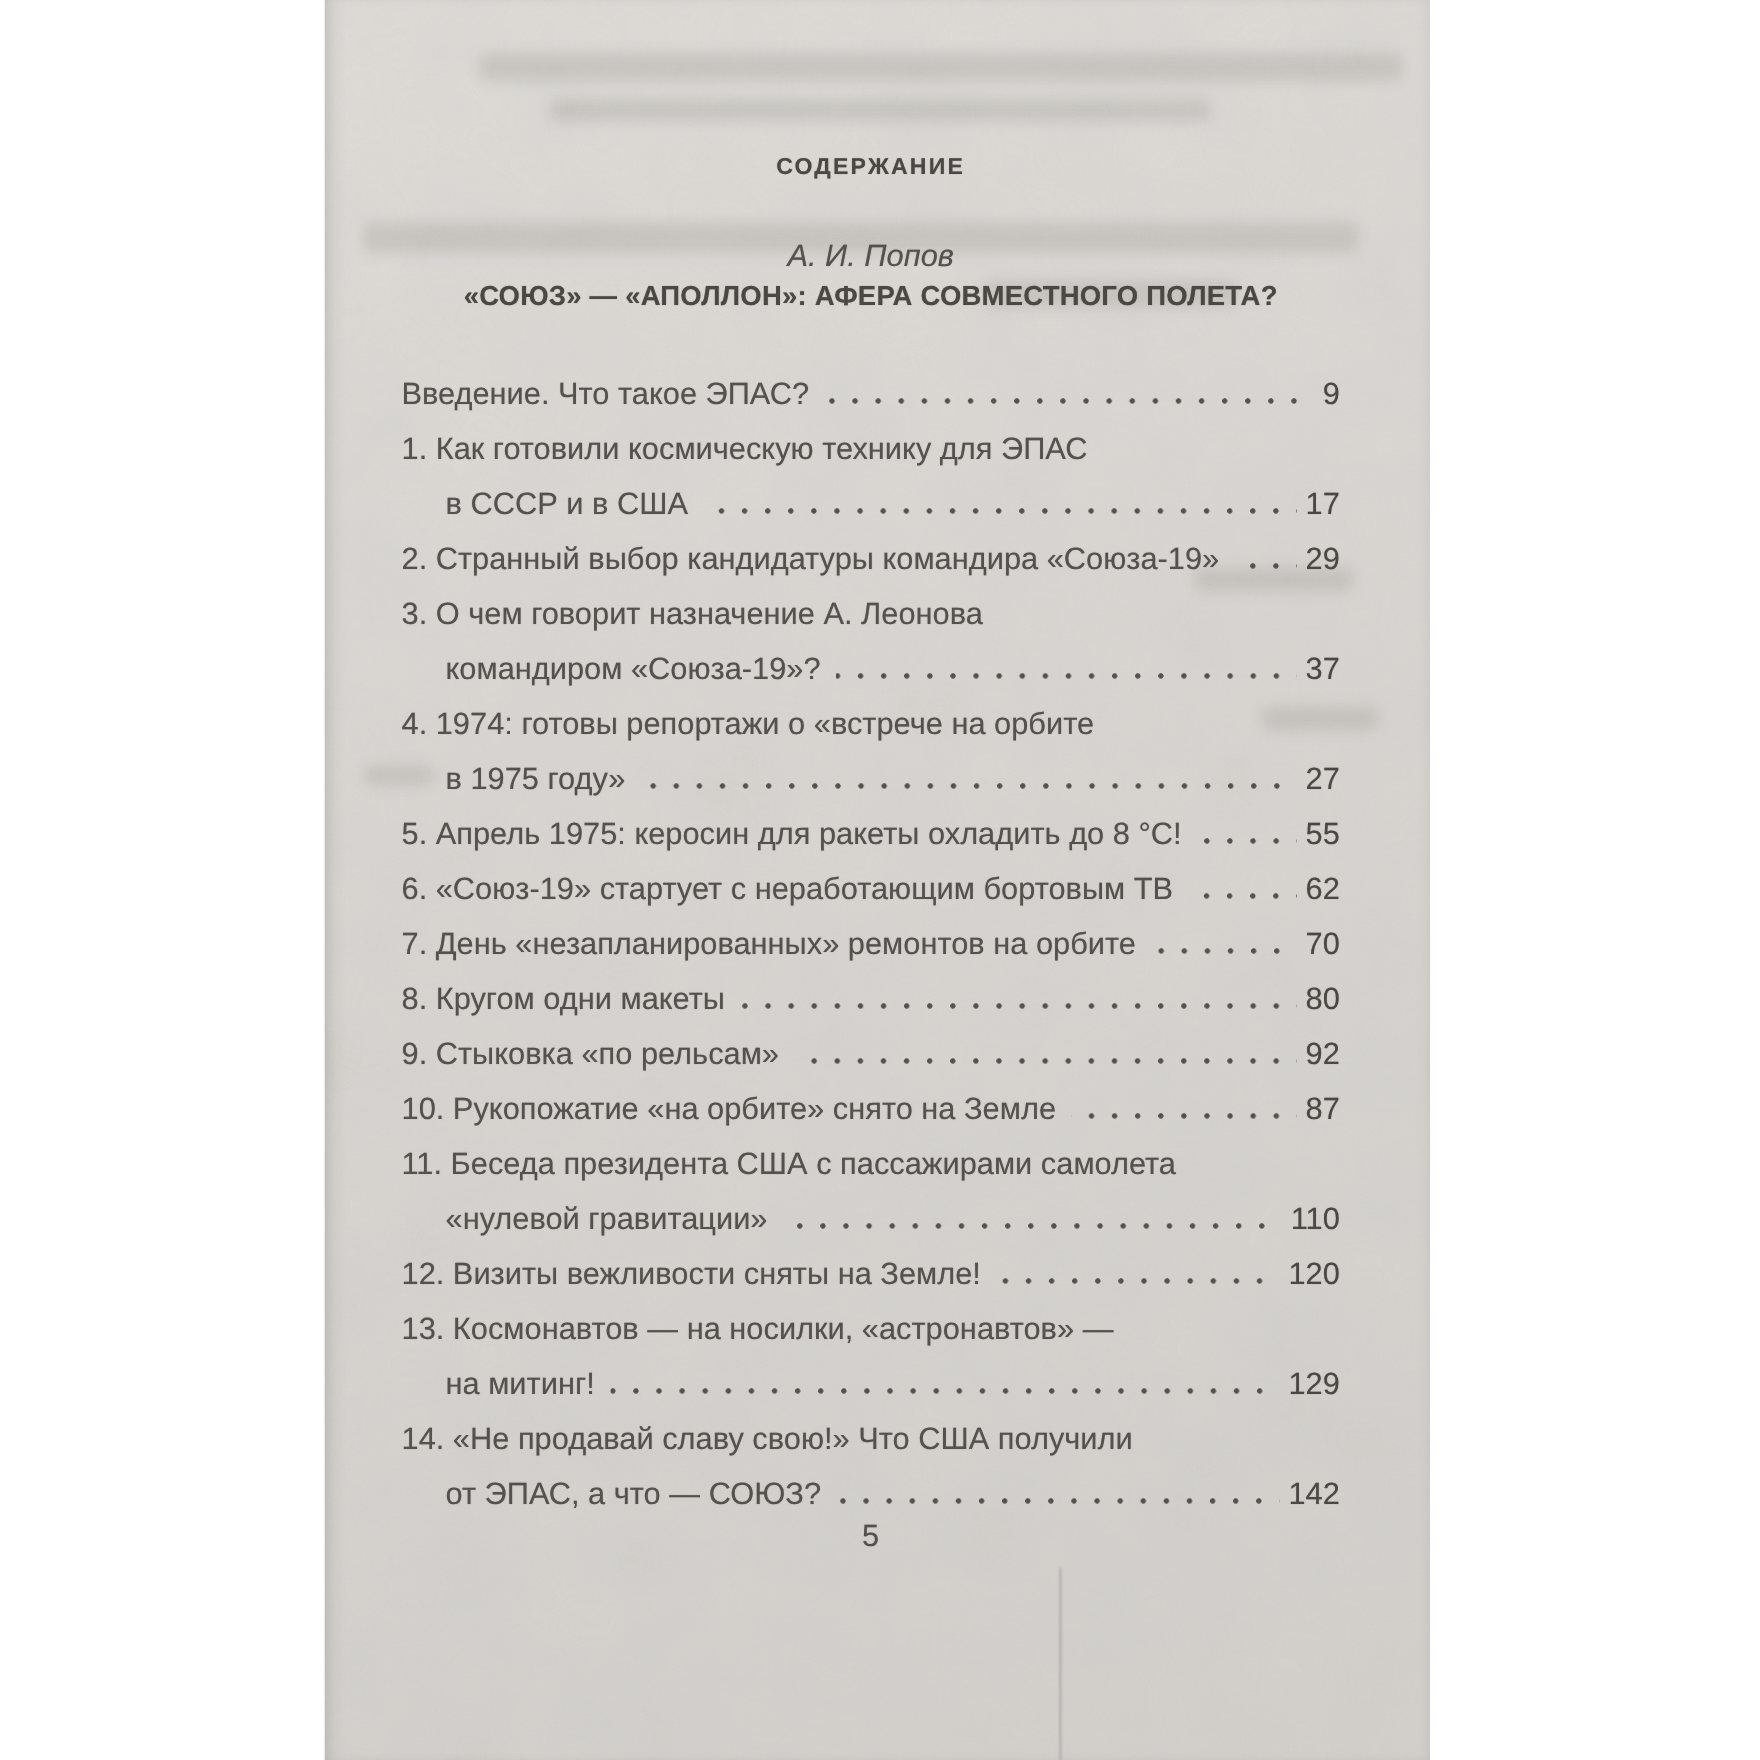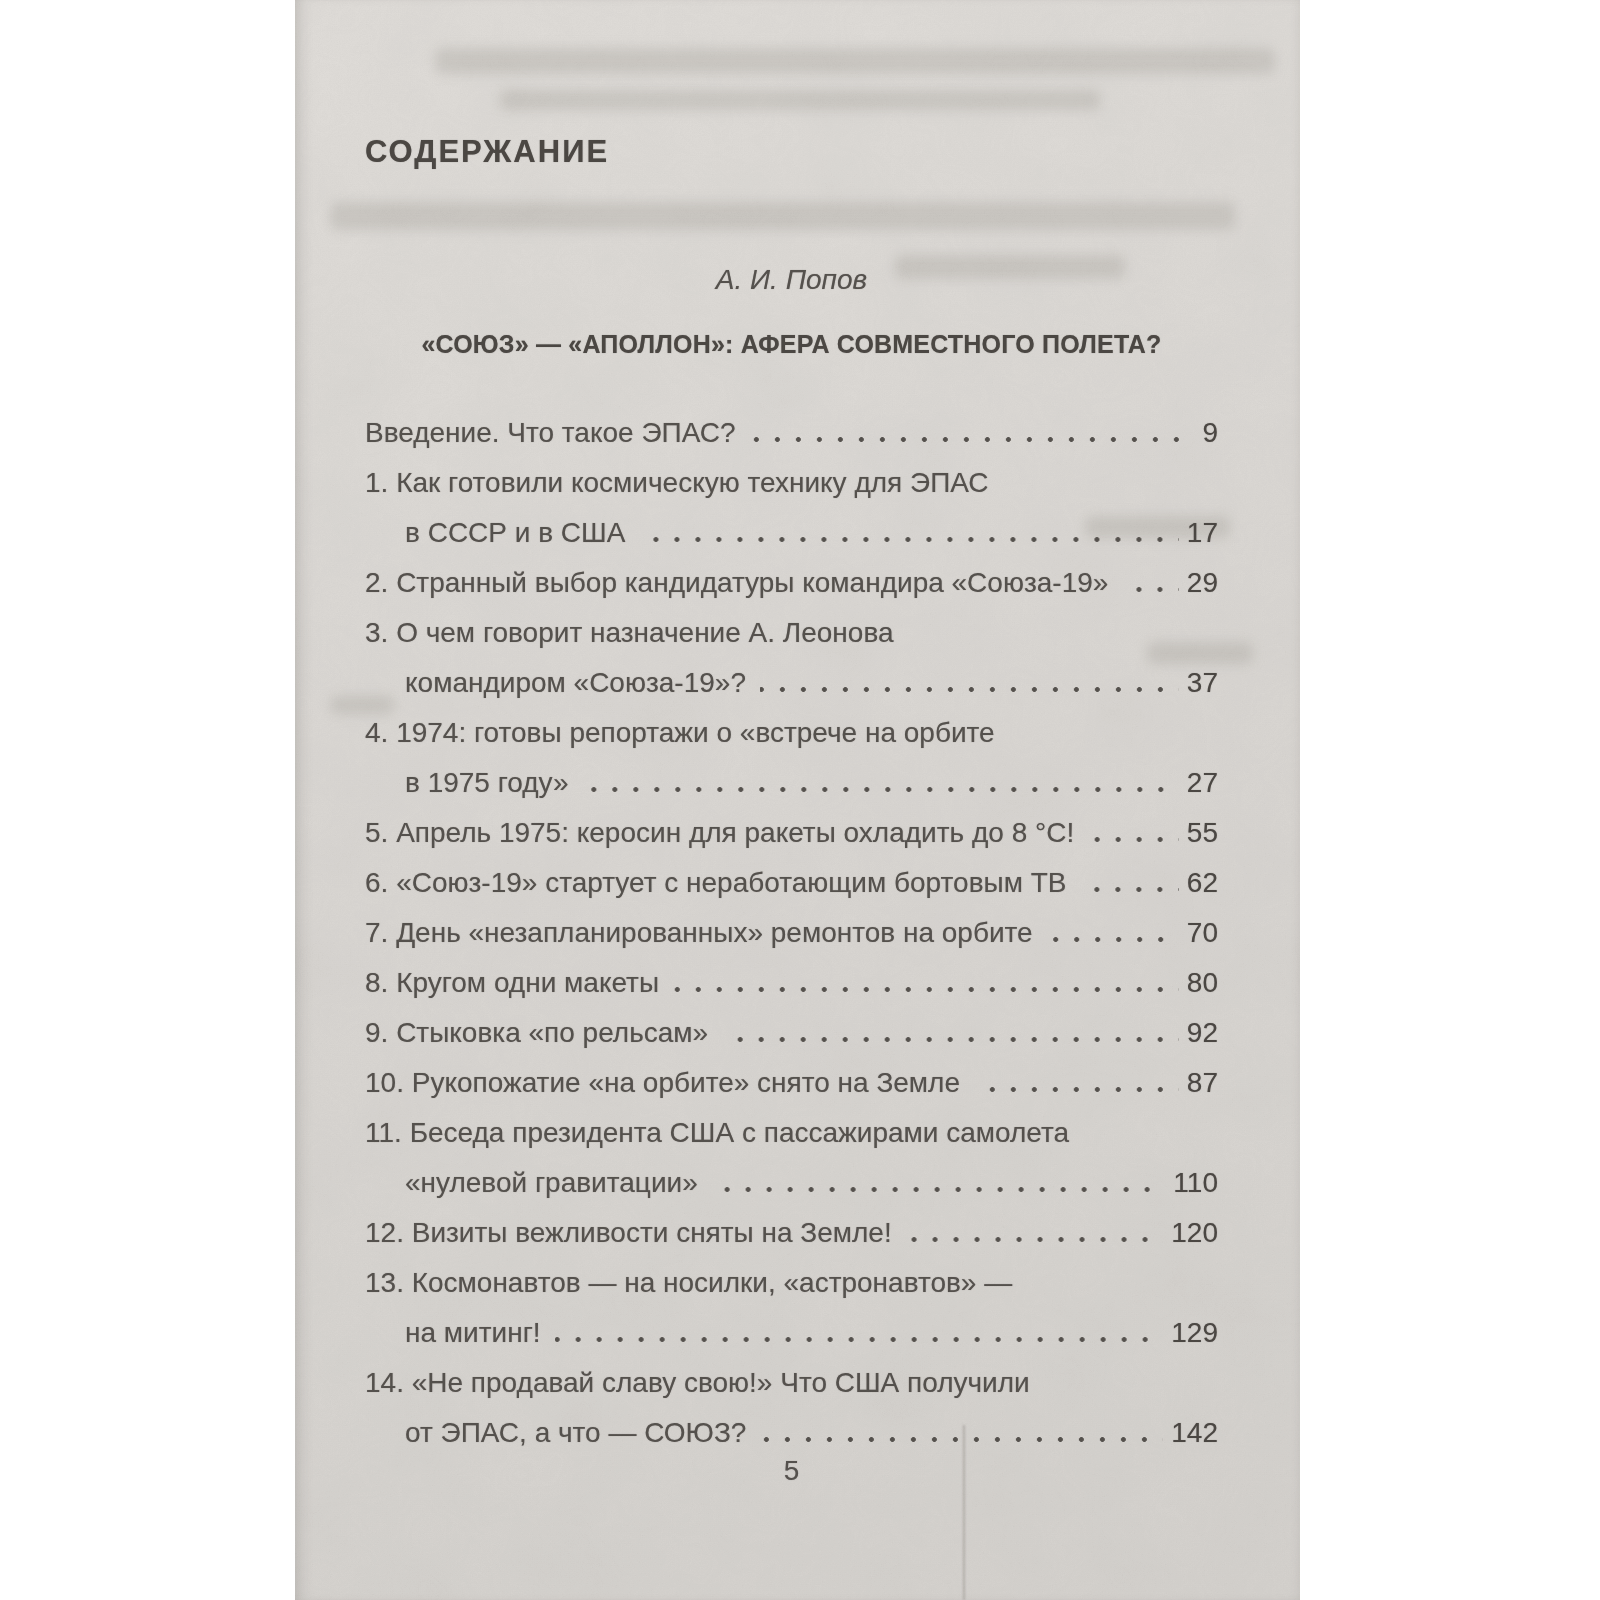--- a/index.html
+++ b/index.html
@@ -27,30 +27,30 @@
   .g2{left:205px;top:90px;width:600px;height:20px;}
   .g3{left:35px;top:202px;width:905px;height:28px;}
   .g4{left:600px;top:255px;width:230px;height:24px;}
   .g5{left:790px;top:516px;width:145px;height:22px;}
   .g6{left:852px;top:642px;width:106px;height:22px;}
   .g7{left:35px;top:696px;width:64px;height:18px;}
   .crease{position:absolute;left:668px;top:1425px;width:2px;height:175px;
     background:rgba(148,144,138,.5);filter:blur(1.2px);pointer-events:none;}
   .content{position:absolute;left:70px;top:0;width:853px;color:var(--ink);}
   .toc-heading{
-    margin:134px 0 0;font-size:31px;line-height:36px;font-weight:700;
-    letter-spacing:2px;text-align:left;color:var(--ink-strong);
+    margin:134px 0 0;font-size:21px;line-height:36px;font-weight:700;
+    letter-spacing:2px;text-align:center;color:var(--ink-strong);
     text-shadow:0 0 1px rgba(76,72,68,.55);
   }
   .author{
-    margin-top:92px;font-size:28px;line-height:36px;font-style:italic;
+    margin-top:45px;font-size:28px;line-height:36px;font-style:italic;
     text-align:center;text-shadow:0 0 1px rgba(86,82,78,.5);
   }
   .book-title{
-    margin-top:28px;font-size:25px;line-height:36px;font-weight:700;
+    font-size:25px;line-height:36px;font-weight:700;
     text-align:center;color:var(--ink-strong);letter-spacing:.2px;
     text-shadow:0 0 1px rgba(76,72,68,.55);white-space:nowrap;
   }
   .toc{margin-top:46px;font-size:28px;}
   .row{
     display:flex;align-items:baseline;height:50px;line-height:50px;
     white-space:nowrap;text-shadow:0 0 1px rgba(86,82,78,.5);
   }
   .row.indent{padding-left:40px;}
   .txt{flex:0 0 auto;}

